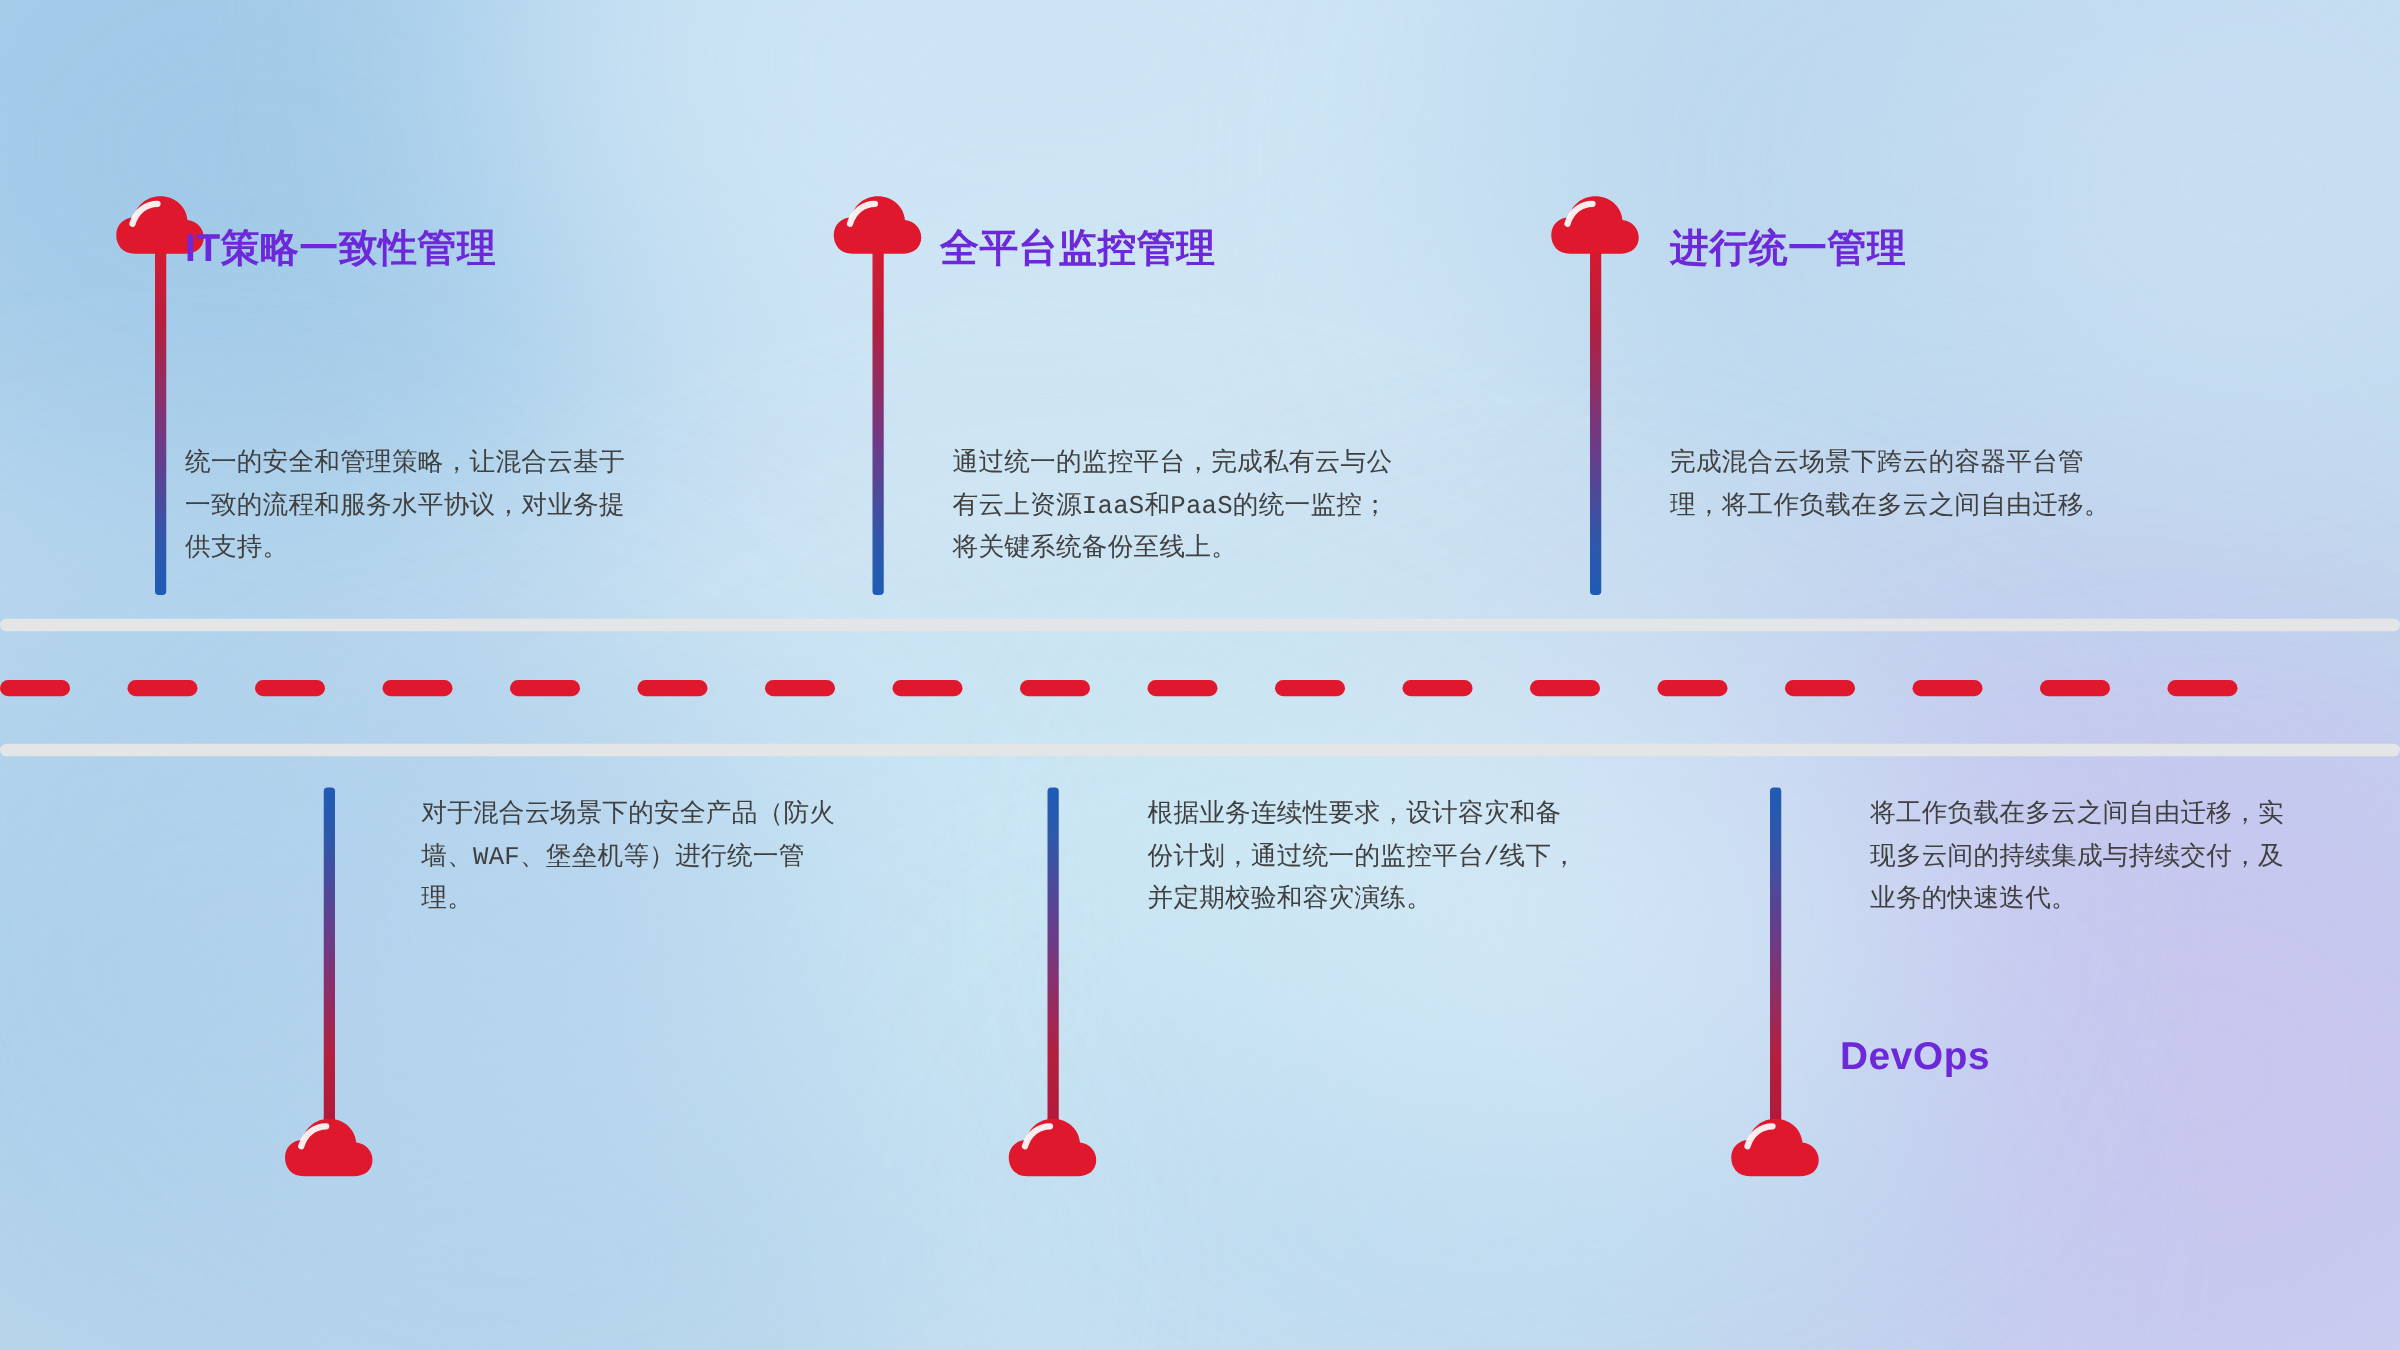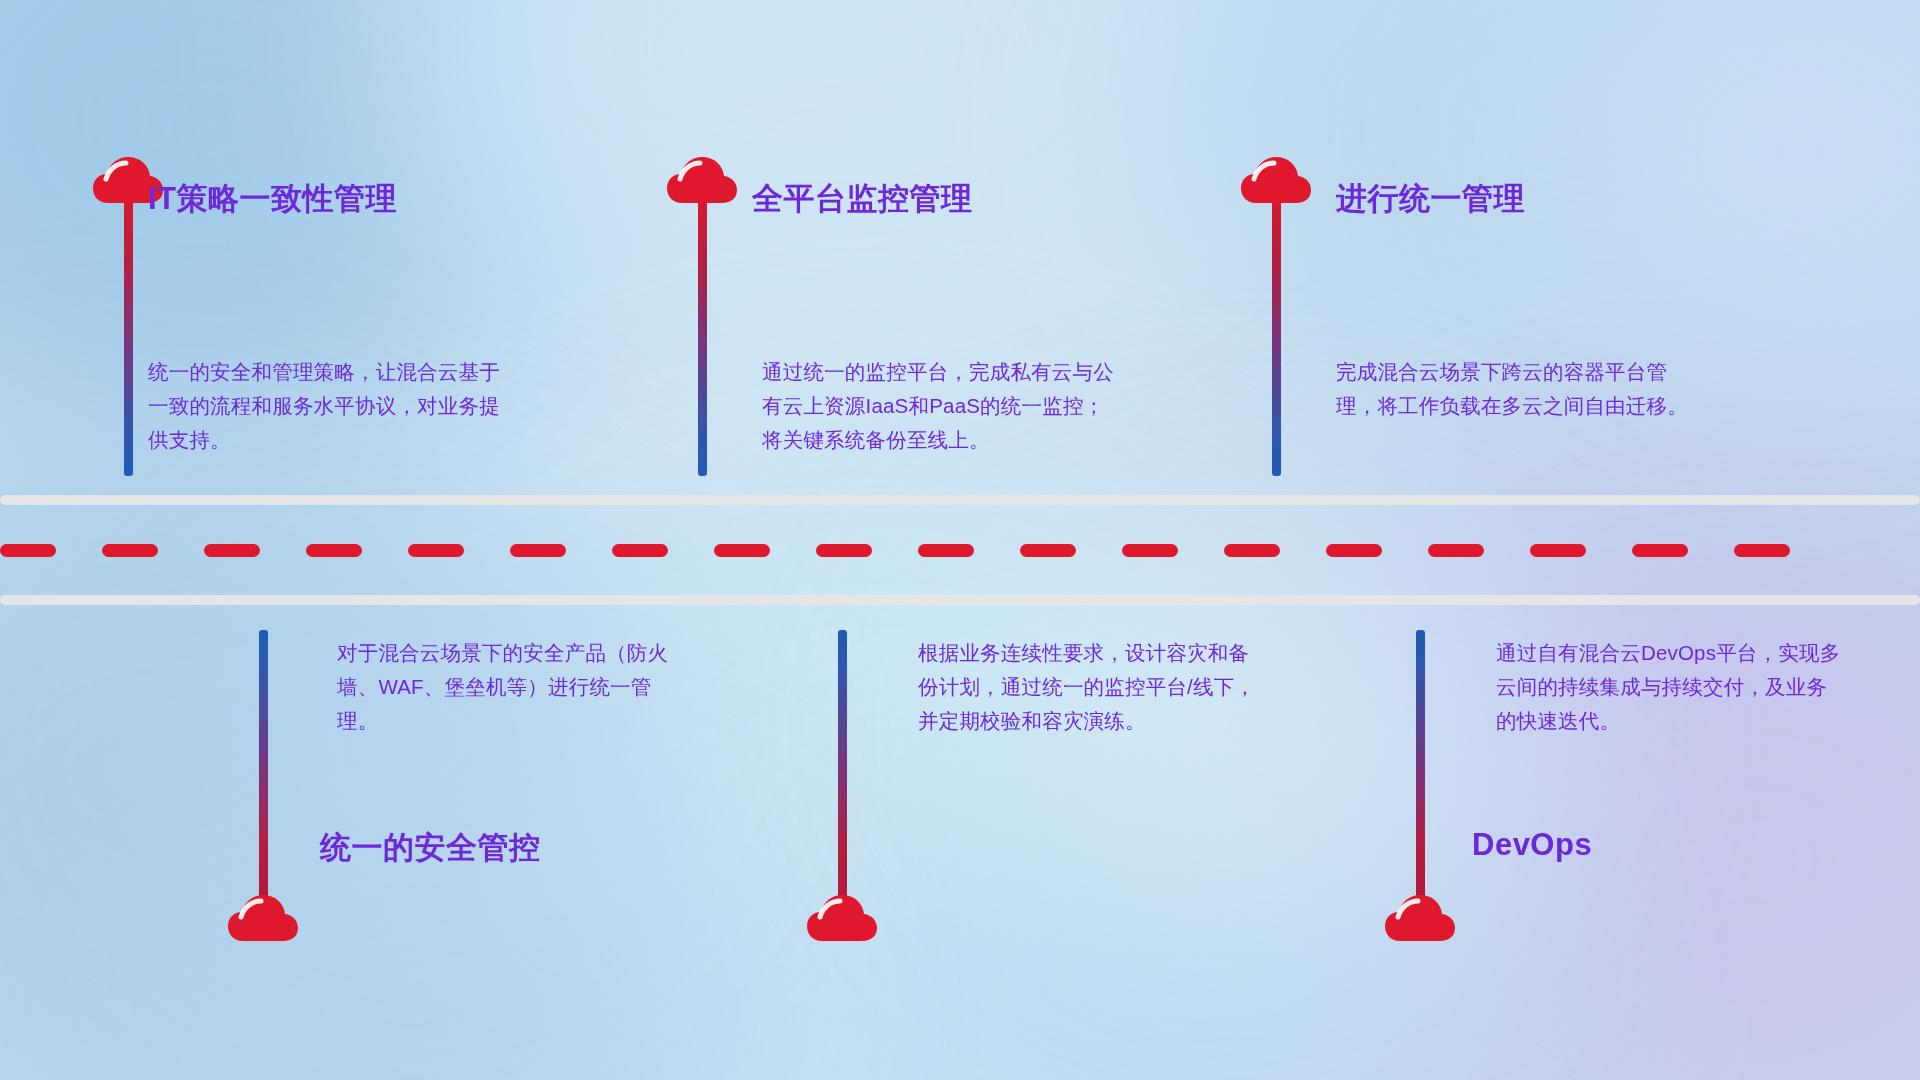--- a/index.html
+++ b/index.html
@@ -112,23 +112,24 @@
     font-size: 31px;
     font-weight: bold;
     color: #6d28d9;
     letter-spacing: 0.5px;
     white-space: nowrap;
   }
   .card-body {
     position: absolute;
     font-size: 20.5px;
     line-height: 34px;
-    color: #6d28d9;
+    color: #404040;
     width: 360px;
     letter-spacing: 0.2px;
+    font-family: Liberation Mono, monospace;
   }
   .card-body.w-narrow { width: 345px; margin-left: 24px; }
 </style>
 </head>
 <body>
 
 <div id="stage">
 
   <div class="bg-layer bg-base"></div>
   <div class="bg-layer">
@@ -204,36 +205,35 @@
 
   <div class="pin">
     <div class="pin-stem stem-up" style="left:259px; top:630px; height:275px;"></div>
     <svg class="cloud-icon" style="left:227px; top:893px;" viewBox="0 0 72 52">
       <path d="M16 48 C6 48 1 41 1 33 C1 25 7 19 15 19 C17 9 26 2 36 2 C48 2 57 10 58 21
                C66 22 71 28 71 35 C71 43 65 48 56 48 Z" fill="#e0182d"></path>
       <path d="M14 24 C17 14 25 8 34 8" stroke="#ffffff" stroke-width="5" stroke-linecap="round" fill="none" opacity="0.92"></path>
     </svg>
   </div>
   <div class="card-body w-narrow" style="left:313px; top:636px;">对于混合云场景下的安全产品（防火墙、WAF、堡垒机等）进行统一管理。</div>
-  <div class="card-title" style="left:320px; top:827px;">统一的安全管控</div>
 
   <div class="pin">
     <div class="pin-stem stem-up" style="left:838px; top:630px; height:275px;"></div>
     <svg class="cloud-icon" style="left:806px; top:893px;" viewBox="0 0 72 52">
       <path d="M16 48 C6 48 1 41 1 33 C1 25 7 19 15 19 C17 9 26 2 36 2 C48 2 57 10 58 21
                C66 22 71 28 71 35 C71 43 65 48 56 48 Z" fill="#e0182d"></path>
       <path d="M14 24 C17 14 25 8 34 8" stroke="#ffffff" stroke-width="5" stroke-linecap="round" fill="none" opacity="0.92"></path>
     </svg>
   </div>
   <div class="card-body w-narrow" style="left:894px; top:636px;">根据业务连续性要求，设计容灾和备份计划，通过统一的监控平台/线下，并定期校验和容灾演练。</div>
 
   <div class="pin">
     <div class="pin-stem stem-up" style="left:1416px; top:630px; height:275px;"></div>
     <svg class="cloud-icon" style="left:1384px; top:893px;" viewBox="0 0 72 52">
       <path d="M16 48 C6 48 1 41 1 33 C1 25 7 19 15 19 C17 9 26 2 36 2 C48 2 57 10 58 21
                C66 22 71 28 71 35 C71 43 65 48 56 48 Z" fill="#e0182d"></path>
       <path d="M14 24 C17 14 25 8 34 8" stroke="#ffffff" stroke-width="5" stroke-linecap="round" fill="none" opacity="0.92"></path>
     </svg>
   </div>
-  <div class="card-body w-narrow" style="left:1472px; top:636px;">通过自有混合云DevOps平台，实现多云间的持续集成与持续交付，及业务的快速迭代。</div>
+  <div class="card-body w-narrow" style="left:1472px; top:636px;">将工作负载在多云之间自由迁移，实现多云间的持续集成与持续交付，及业务的快速迭代。</div>
   <div class="card-title" style="left:1472px; top:827px;">DevOps</div>
 
 </div>
 
 </body></html>

